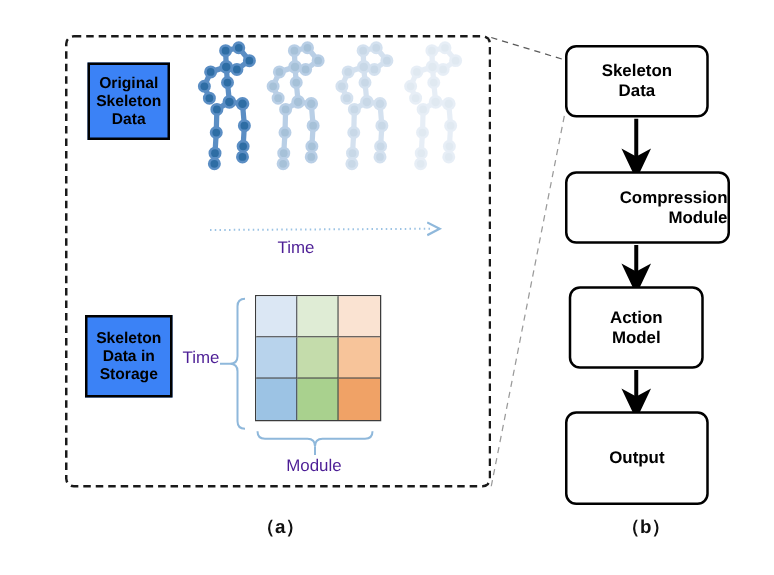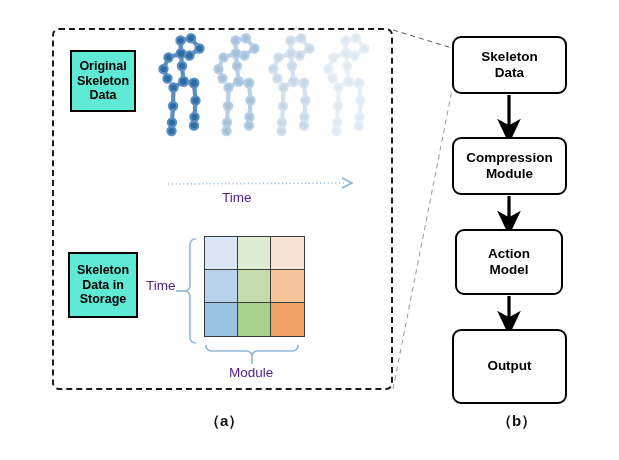--- a/index.html
+++ b/index.html
@@ -36,21 +36,21 @@
     border: 2px dashed #1a1a1a;
     border-radius: 7px;
     box-sizing: border-box;
   }
 
   
   .label-box {
     position: absolute;
     box-sizing: border-box;
     border: 2px solid #000000;
-    background: #5eead4;
+    background: #3b82f6;
     color: #000000;
     font-weight: bold;
     text-align: center;
     display: flex;
     flex-direction: column;
     align-items: center;
     justify-content: center;
     line-height: 1.18;
   }
   #label-original {
@@ -120,21 +120,21 @@
     display: flex;
     flex-direction: column;
     align-items: center;
     justify-content: center;
     text-align: center;
     line-height: 1.2;
   }
   .flow-box span { display: block; white-space: nowrap; }
 
   #flow-box-0 { left: 452px; top: 36px;  width: 115px; height: 58px; }
-  #flow-box-1 { left: 452px; top: 137px; width: 115px; height: 58px; }
+  #flow-box-1 { left: 452px; top: 137px; width: 132px; height: 58px; align-items: flex-end; }
   #flow-box-2 { left: 455px; top: 229px; width: 108px; height: 66px; }
   #flow-box-3 { left: 452px; top: 329px; width: 115px; height: 75px; }
 
   
   .panel-caption {
     position: absolute;
     font-size: 15px;
     font-weight: bold;
     color: #111111;
     white-space: nowrap;

